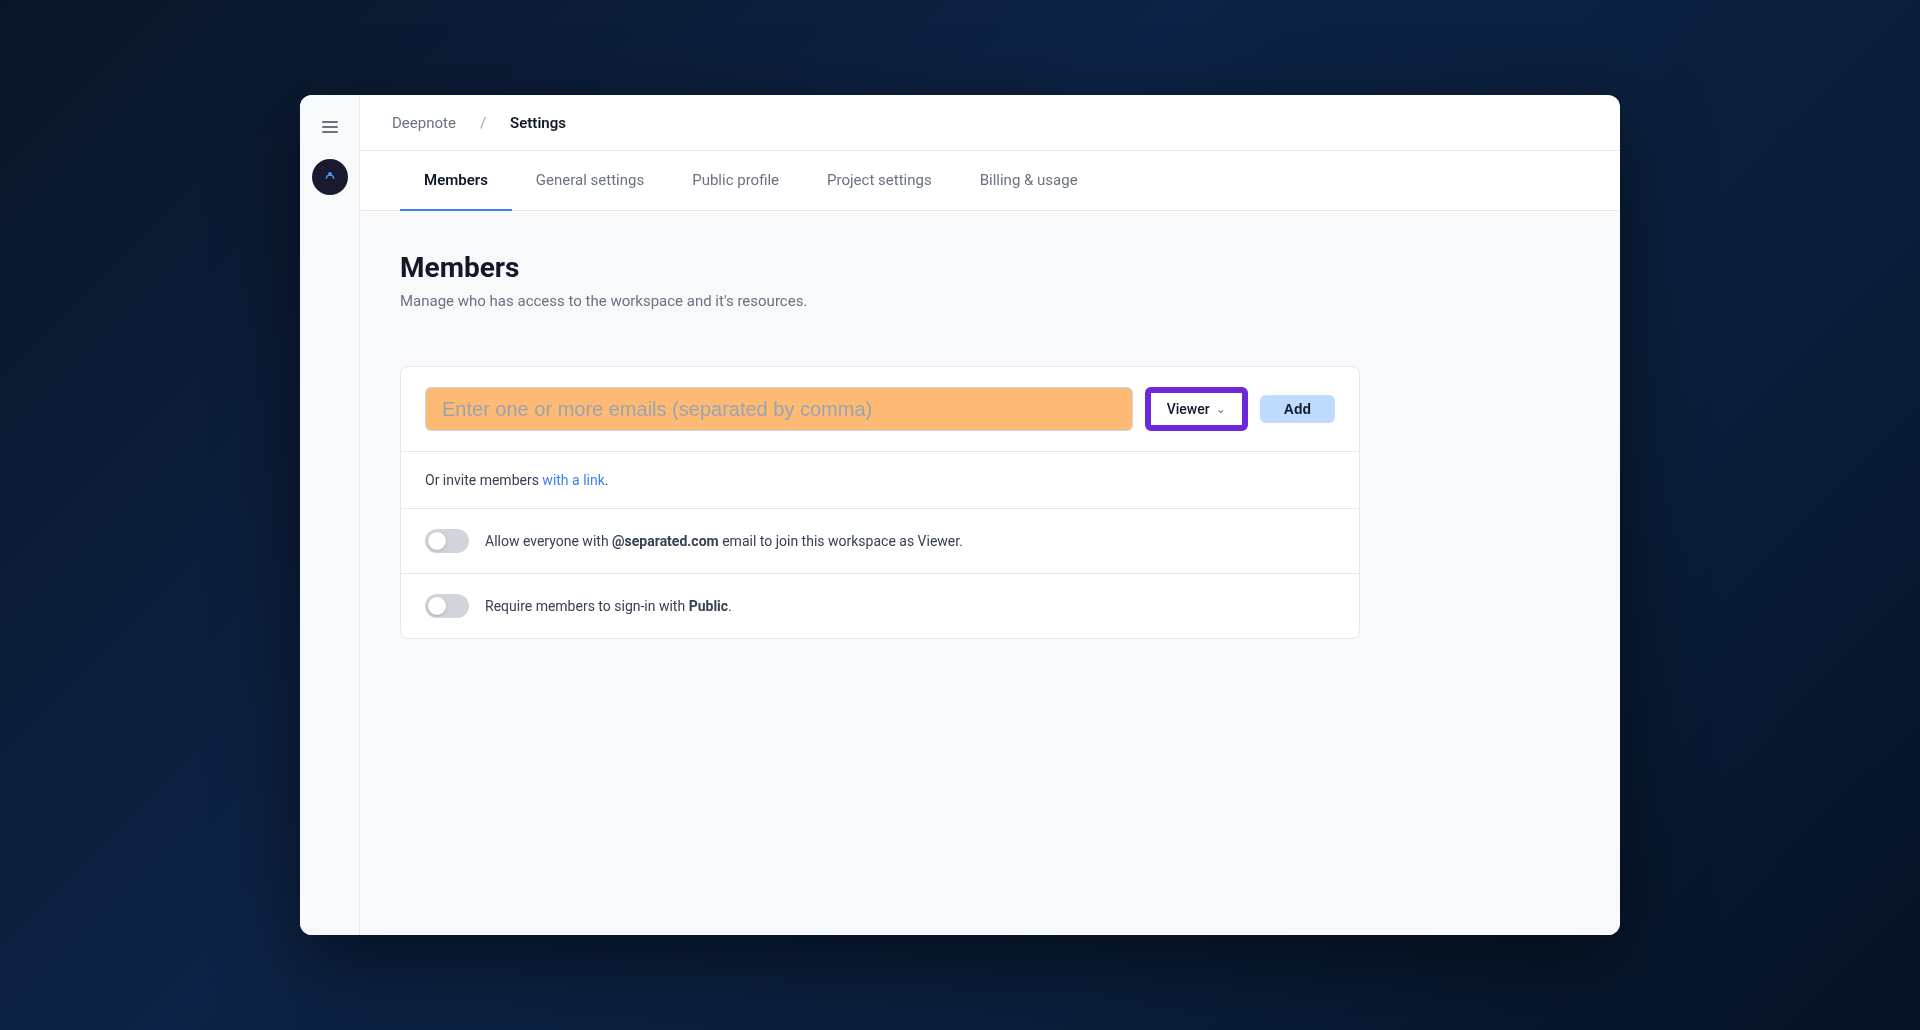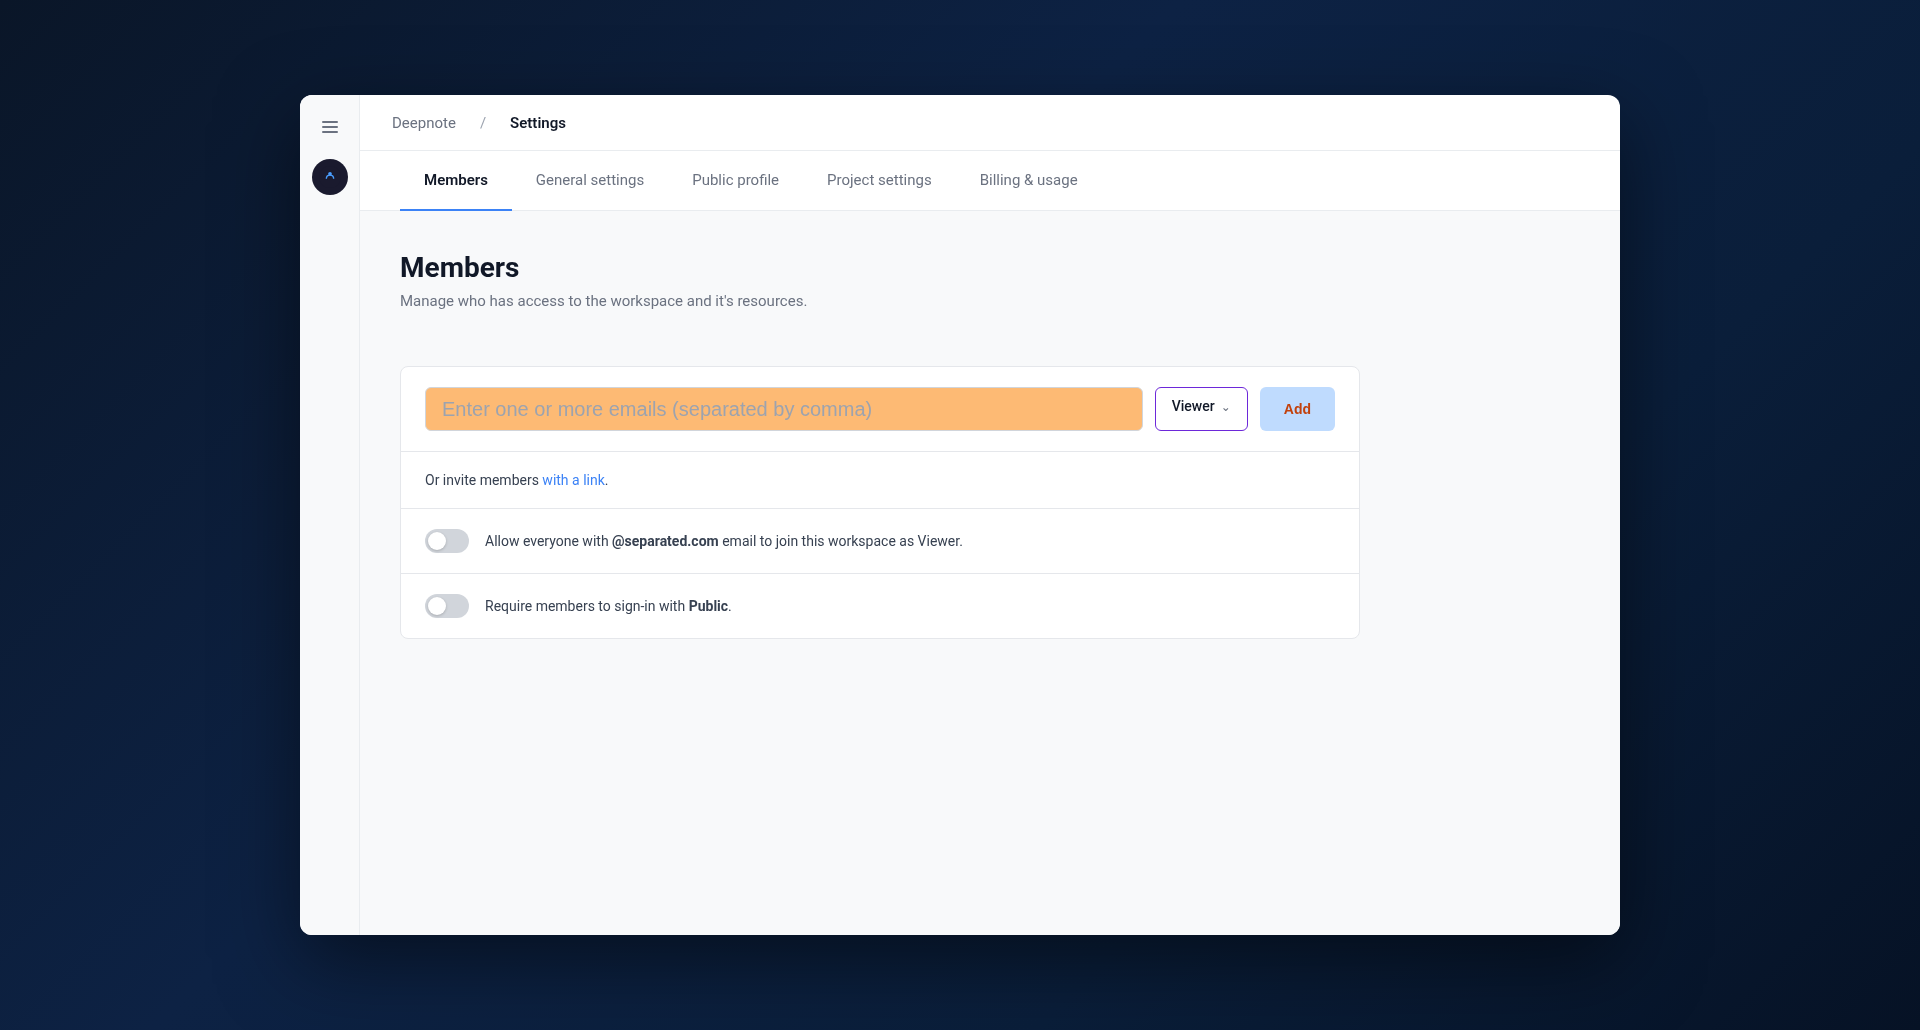--- a/index.html
+++ b/index.html
@@ -198,44 +198,44 @@
       outline: none;
       background: #fdba74;
     }
 
     .email-input::placeholder {
       color: #9ca3af;
     }
 
     .role-selector {
       display: flex;
-      align-items: flex-end;
+      align-items: center;
       gap: 6px;
       padding: 16px 16px;
       height: 44px;
       background: #ffffff;
-      border: 1px solid #6d28d9;
+      border: 6px solid #6d28d9;
       border-radius: 6px;
       font-size: 14px;
       font-weight: 500;
       color: #111827;
       cursor: pointer;
       white-space: nowrap;
     }
 
     .role-selector .chevron {
       color: #6b7280;
       font-size: 12px;
     }
 
     .add-button {
-      height: 44px;
+      height: 28px;
       padding: 0 24px;
       background: #bfdbfe;
-      color: #c2410c;
+      color: #0f172a;
       border: none;
       border-radius: 6px;
       font-size: 14px;
       font-weight: 600;
       cursor: pointer;
       white-space: nowrap;
     }
 
     
     .link-row {

